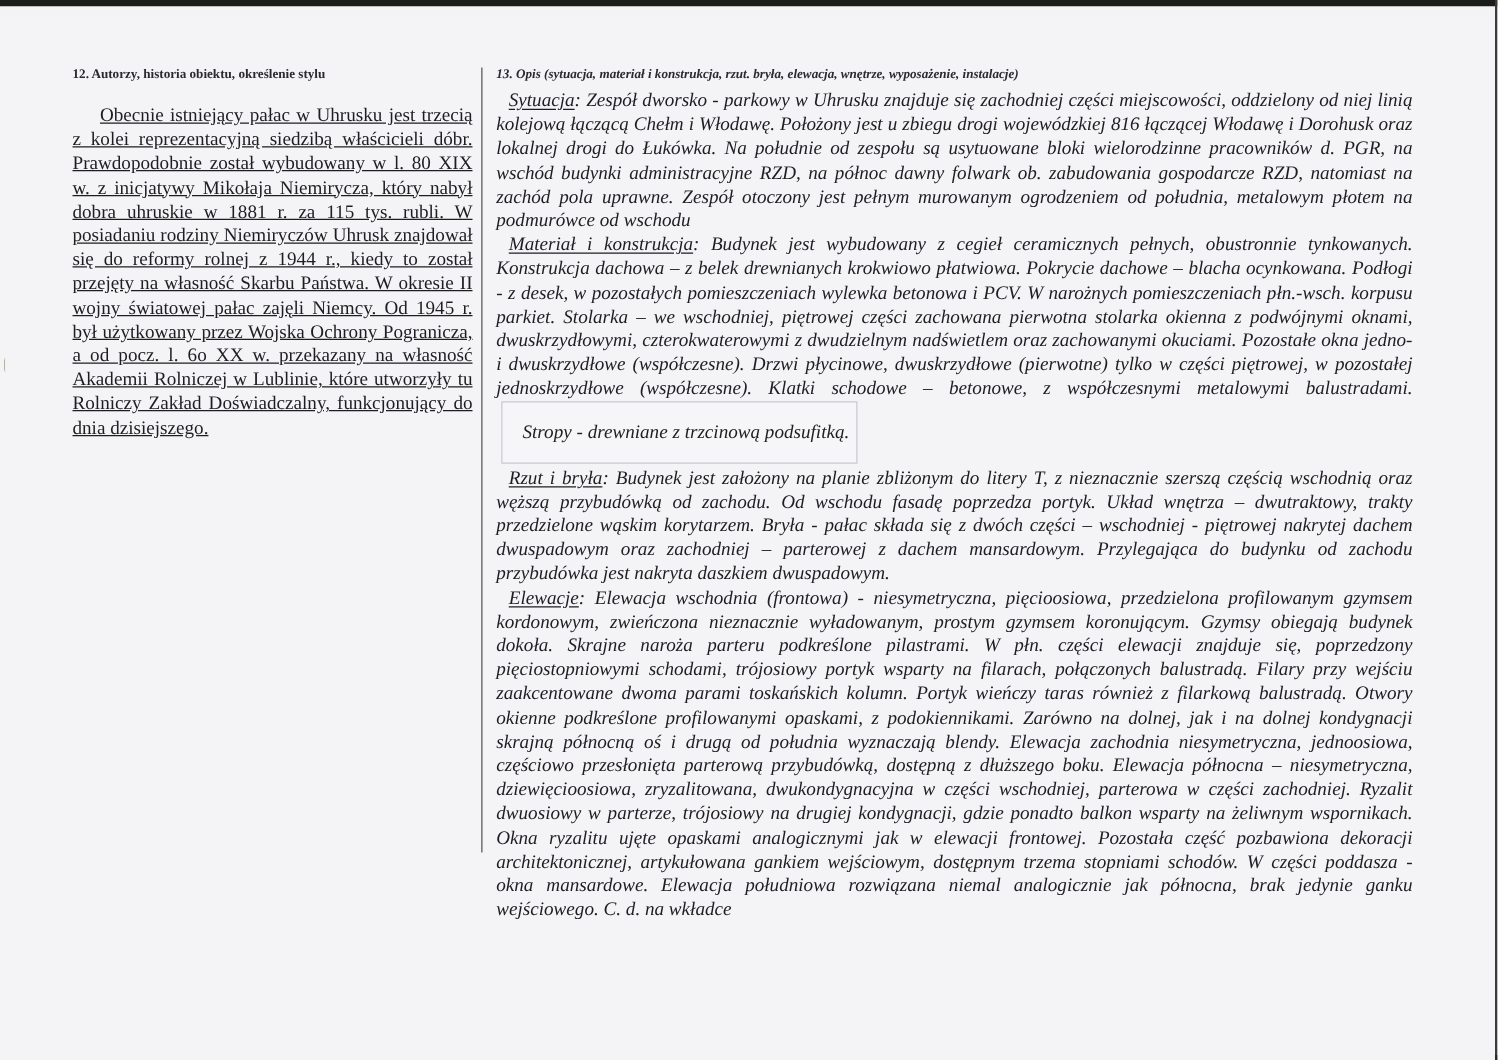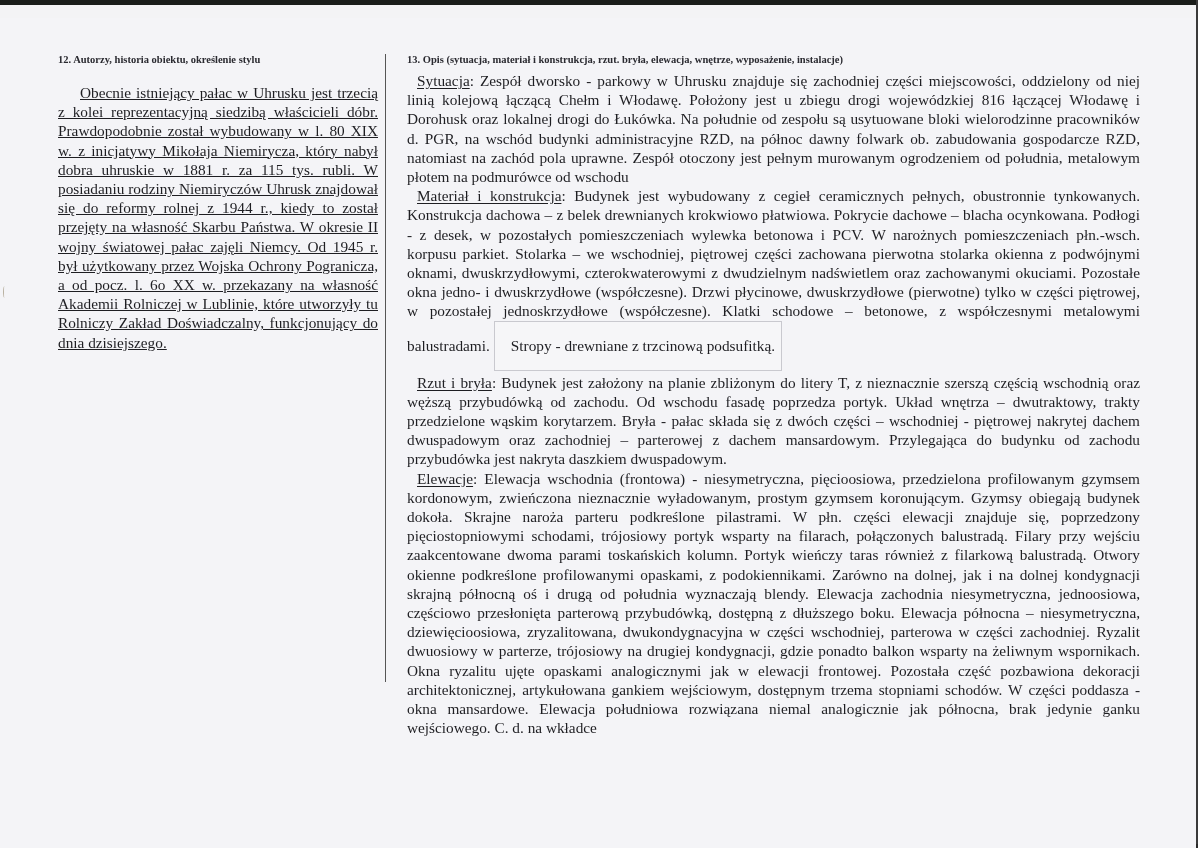--- a/index.html
+++ b/index.html
@@ -17,21 +17,21 @@
     background: #f4f4f7;
     margin-top: 13px;
   }
   .col-left {
     position: absolute; left: 58px; top: 36px; width: 320px;
   }
   .divider {
     position: absolute; left: 385px; top: 36px; width: 1px; height: 628px; background: #555;
   }
   .col-right {
-    position: absolute; left: 407px; top: 36px; width: 733px;
+    position: absolute; left: 397px; top: 36px; width: 733px; font-style: italic;
   }
   .section-head {
     font-size: 10.5px; font-weight: bold; color: #2a2a30;
     letter-spacing: 0px; margin: 0 0 6px 0; white-space: nowrap;
   }
   .col-left .section-head { margin-bottom: 18px; }
   .para {
     font-size: 15.3px; line-height: 19.2px; text-align: justify; margin: 0;
   }
   .col-left .para { text-indent: 22px; text-align-last: left; text-decoration: underline; }

